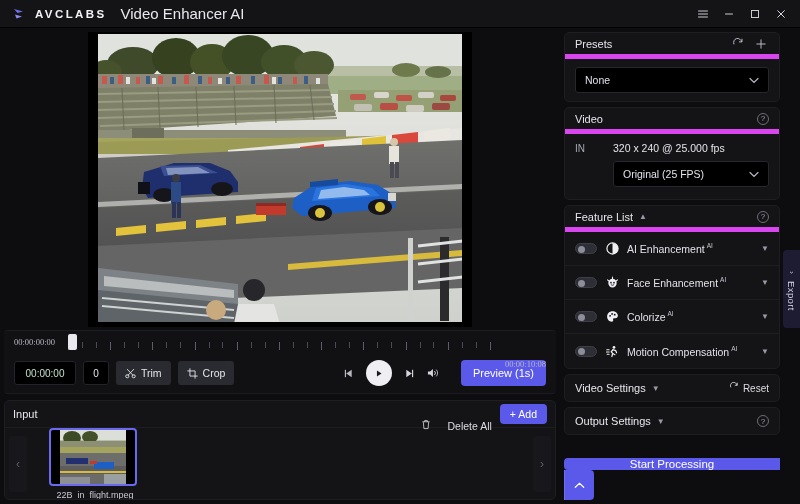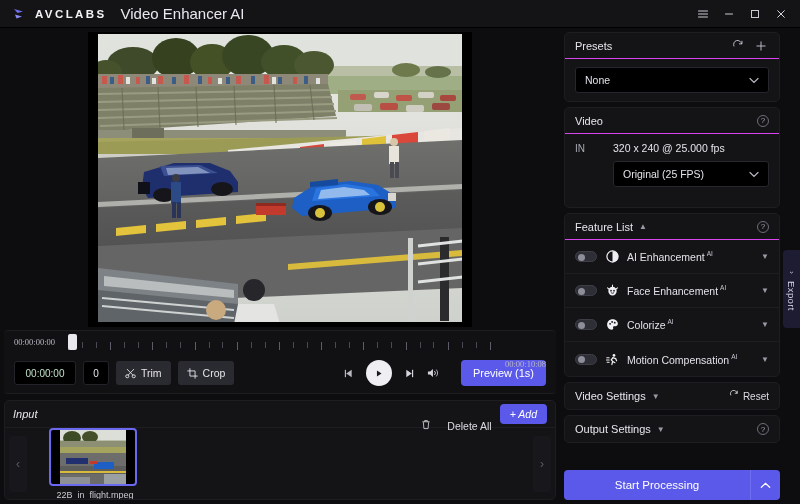--- a/index.html
+++ b/index.html
@@ -100,30 +100,30 @@
   
   .input-panel {
     flex: 1; margin: 6px 4px 4px 4px; background: #141417;
     border: 1px solid #1d1d22; border-radius: 5px;
     display: flex; flex-direction: column; overflow: hidden;
   }
   .input-head {
     height: 27px; display: flex; align-items: center; padding: 0 8px;
     border-bottom: 1px solid #1d1d22;
   }
-  .input-title { font-size: 11px; color: #e6e6ec; font-style: italic; }
+  .input-title { font-size: 11px; color: #e6e6ec; }
   .input-actions { margin-left: auto; display: flex; align-items: center; gap: 8px; }
   .del-all {
     display: flex; align-items: center; gap: 16px; font-size: 10.5px;
     color: #dcdce3; cursor: default; margin-top: 23px;
   }
   .add-btn {
     background: #5b59ea; border-radius: 4px; height: 20px; padding: 0 10px;
     display: flex; align-items: center; gap: 3px; font-size: 10.5px;
-    color: #fff; cursor: default; font-style: italic;
+    color: #fff; cursor: default;
   }
   .thumbs { flex: 1; display: flex; align-items: center; padding: 0 4px; position: relative; }
   .arrow {
     width: 18px; height: 56px; background: #18181c; border-radius: 3px;
     display: flex; align-items: center; justify-content: center;
     color: #5a5a66; font-size: 12px; cursor: default; flex: 0 0 18px;
   }
   .thumb-wrap { margin-left: 6px; padding-left: 16px; }
   .thumb {
     width: 88px; height: 58px; background: #000; border: 2px solid #6b69f0;
@@ -138,21 +138,21 @@
 
   
   .right {
     width: 240px; height: 476px; background: #0d0d10;
     padding: 4px 20px 4px 4px; display: flex; flex-direction: column; gap: 5px;
     position: relative;
   }
   .card { background: #141417; border: 1px solid #1d1d22; border-radius: 5px; }
   .card-head {
     height: 26px; display: flex; align-items: center; padding: 0 10px;
-    border-bottom: 1px solid #d946ef;
+    border-bottom: 5px solid #d946ef;
   }
   .card-title { font-size: 11px; color: #e6e6ec; }
   .head-actions { margin-left: auto; display: flex; align-items: center; gap: 6px; }
   .icon-btn {
     width: 17px; height: 17px; display: flex; align-items: center;
     justify-content: center; color: #c6c6cf; cursor: default;
   }
   .help-dot {
     width: 12px; height: 12px; border-radius: 50%; border: 1px solid #6d6d79;
     display: flex; align-items: center; justify-content: center;
@@ -160,21 +160,21 @@
   }
   .card-body { padding: 8px 10px; }
   .select {
     background: #000; border: 1px solid #26262c; border-radius: 3px;
     height: 26px; display: flex; align-items: center; padding: 0 9px;
     font-size: 10.5px; color: #e2e2e9; cursor: default;
   }
   .select .chev { margin-left: auto; color: #b6b6c0; }
 
   .vrow { display: flex; align-items: center; margin-bottom: 7px; }
-  .vrow:last-child { margin-bottom: 12px; }
+  .vrow:last-child { margin-bottom: 4px; }
   .vlabel { width: 38px; font-size: 10px; color: #a9a9b4; flex: 0 0 38px; }
   .vval { font-size: 10.5px; color: #e4e4ea; }
   .vsel { flex: 1; }
 
   
   .feat-row {
     height: 34px; display: flex; align-items: center; padding: 0 10px;
     border-bottom: 1px solid #1d1d22; gap: 8px;
   }
   .feat-row:last-child { border-bottom: none; }
@@ -192,21 +192,21 @@
   .feat-chev { margin-left: auto; color: #9a9aa6; font-size: 8px; cursor: default; }
 
   .settings-card { height: 28px; display: flex; align-items: center; padding: 0 10px; }
   .settings-card .card-title { font-size: 11px; }
   .mini-chev { color: #9a9aa6; font-size: 8px; margin-left: 6px; }
   .reset-btn {
     margin-left: auto; display: flex; align-items: center; gap: 4px;
     font-size: 10px; color: #dcdce3; cursor: default;
   }
 
-  .start-wrap { margin-top: auto; display: flex; }
+  .start-wrap { margin-top: auto; display: flex; flex-direction: column; }
   .start-btn {
     flex: 1; height: 30px; background: #5b59ea; border-radius: 4px 0 0 4px;
     display: flex; align-items: center; justify-content: center;
     font-size: 11.5px; color: #fff; cursor: default;
   }
   .start-chev {
     width: 30px; height: 30px; background: #5b59ea; border-radius: 0 4px 4px 0;
     border-left: 1px solid #6f6df0; display: flex; align-items: center;
     justify-content: center; color: #fff; font-size: 9px; cursor: default;
   }

